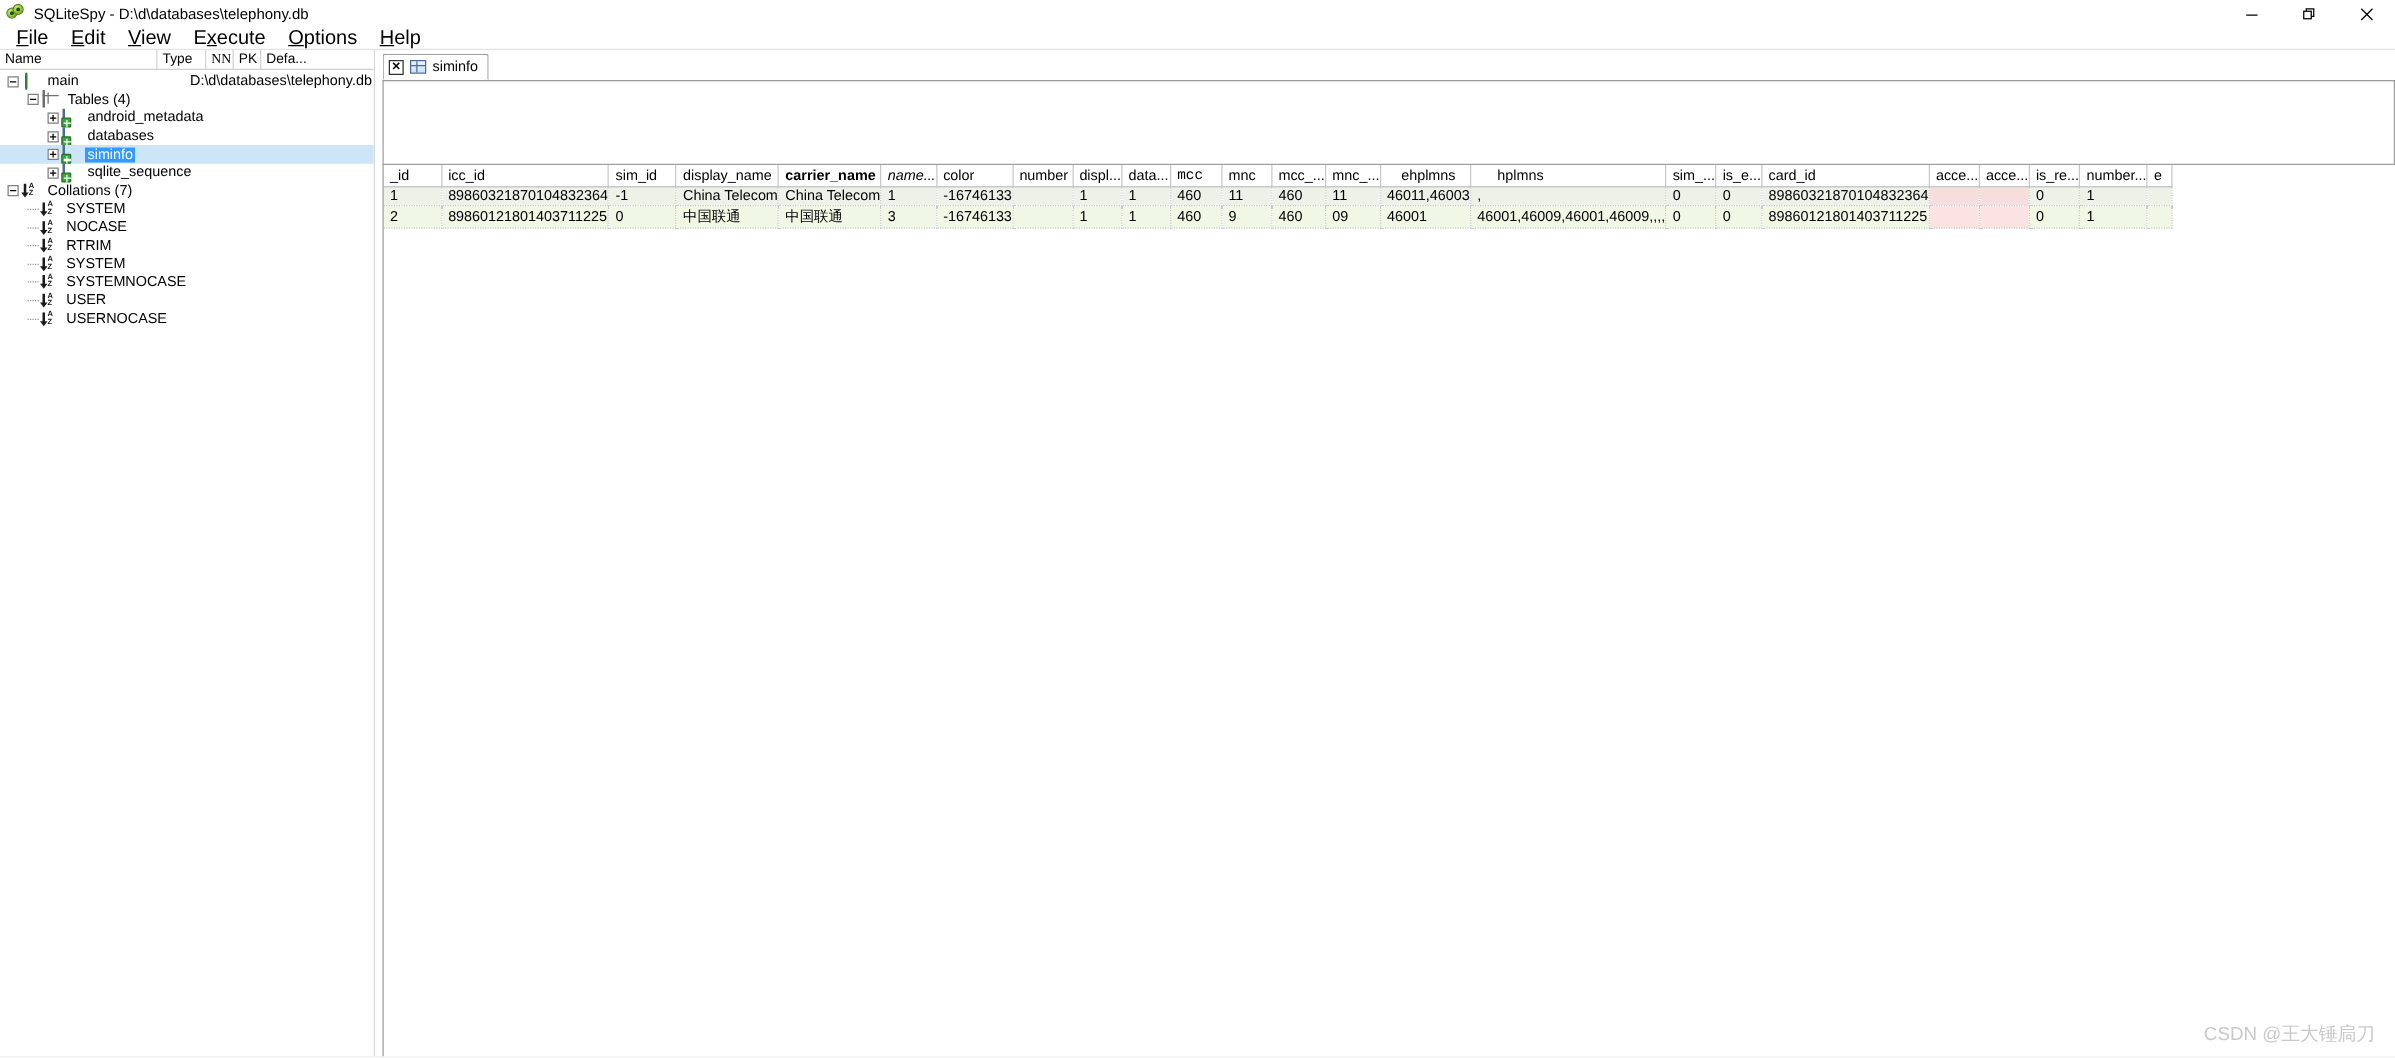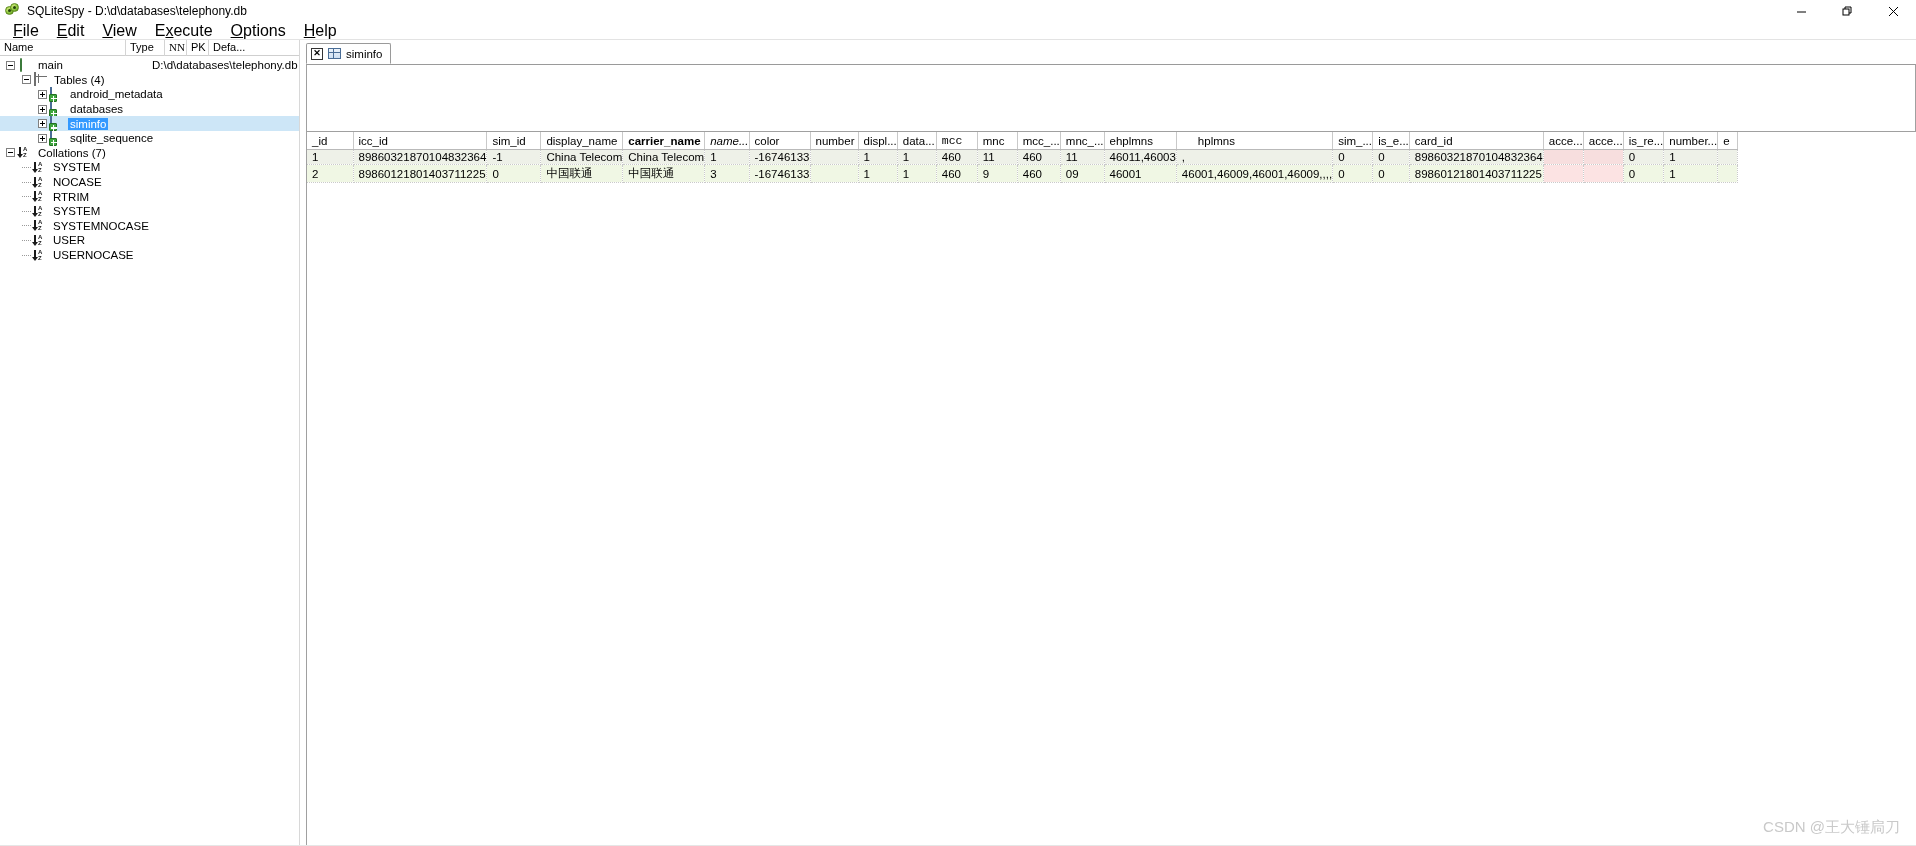--- a/index.html
+++ b/index.html
@@ -518,21 +518,21 @@
               <th style="width: 67px; font-weight: bold;">carrier_name</th>
               <th style="width: 38px; font-style: italic;">name...</th>
               <th style="width: 52px;">color</th>
               <th style="width: 48px;">number</th>
               <th style="width: 38px;">displ...</th>
               <th style="width: 39px;">data...</th>
               <th style="width: 41px; font-family: Liberation Mono, monospace;">mcc</th>
               <th style="width: 40px;">mnc</th>
               <th style="width: 43px;">mcc_...</th>
               <th style="width: 43px;">mnc_...</th>
-              <th style="width: 68px;">ehplmns</th>
+              <th style="width: 68px; text-align: center;">ehplmns</th>
               <th style="width: 135px; padding-left: 21px;">hplmns</th>
               <th style="width: 40px;">sim_...</th>
               <th style="width: 34px;">is_e...</th>
               <th style="width: 111px;">card_id</th>
               <th style="width: 40px;">acce...</th>
               <th style="width: 40px;">acce...</th>
               <th style="width: 40px;">is_re...</th>
               <th style="width: 40px;">number...</th>
               <th style="width: 20px;">e</th>
             </tr>

